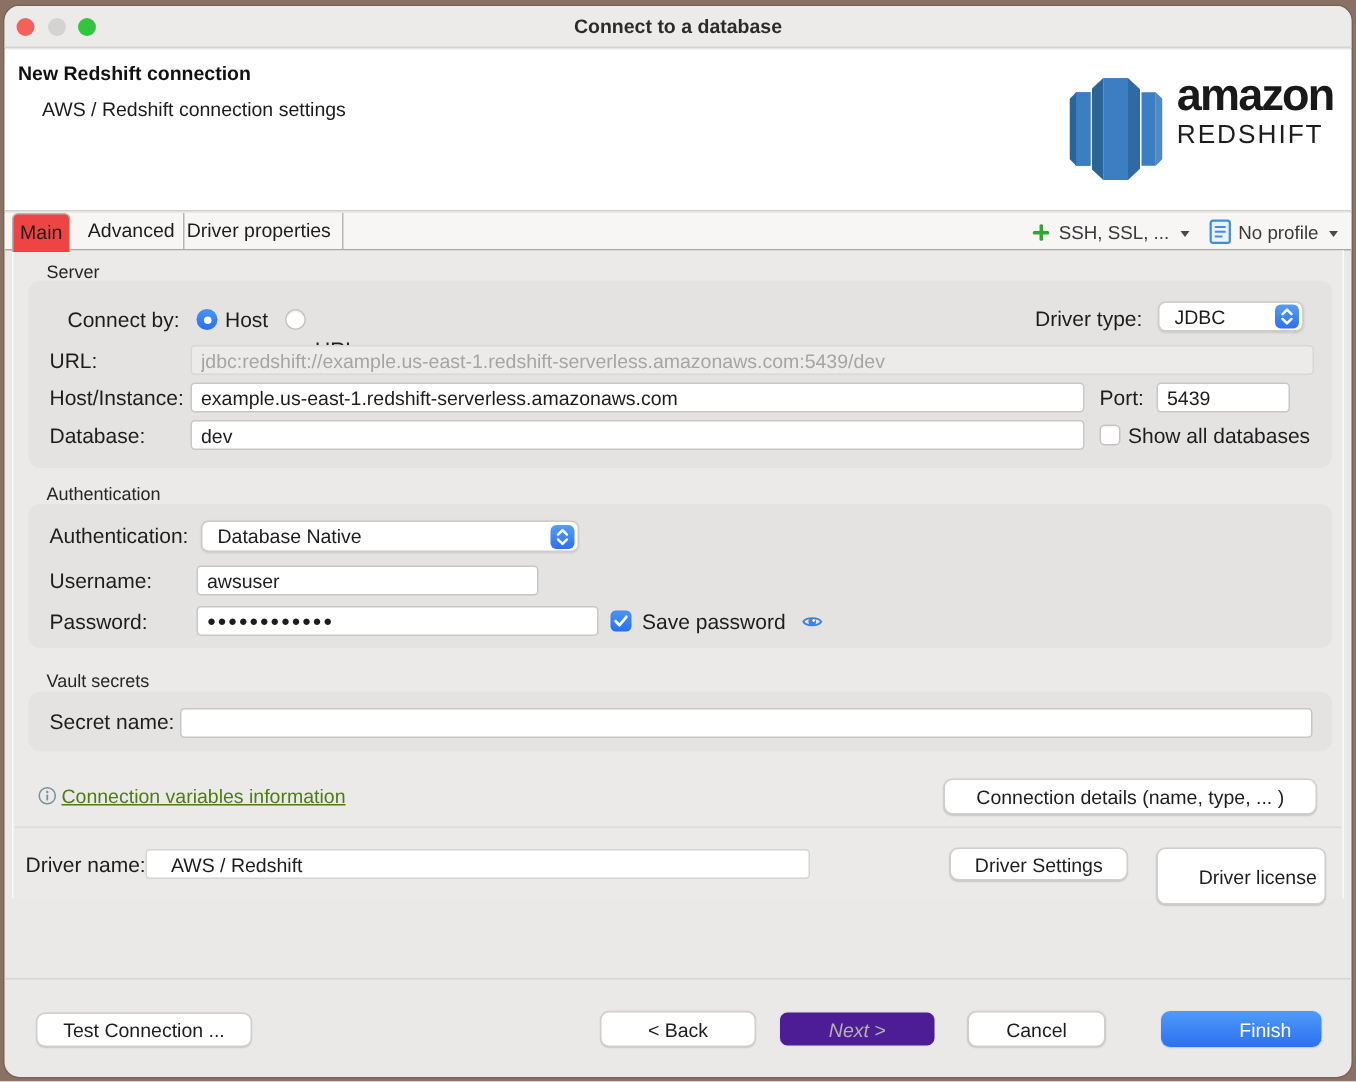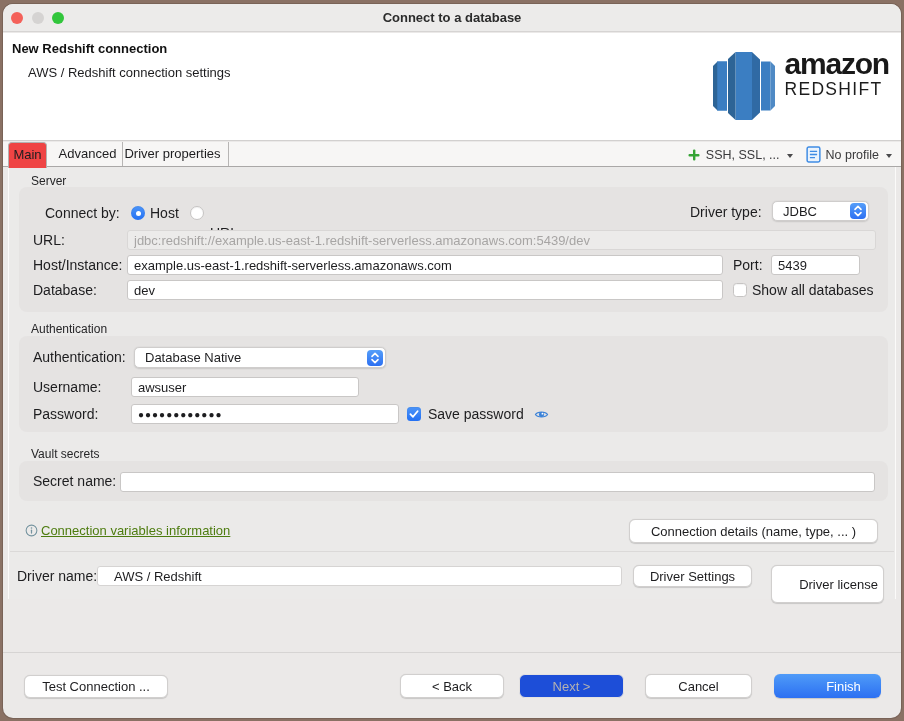--- a/index.html
+++ b/index.html
@@ -78,21 +78,21 @@
                      border-radius:50%; background:#fff; }
   .checkbox { position:absolute; width:14px; height:14px; border-radius:3.5px;
               background:#ffffff; border:1px solid #c6c4c3; box-shadow:inset 0 1px 1px rgba(0,0,0,.05); }
   .checkbox.on { background:linear-gradient(#4d95f8,#2370f3); border:none; }
 
   
   .link { position:absolute; font-size:13px; color:#4d7c0f; text-decoration:underline; cursor:pointer; }
   .btn { position:absolute; background:#ffffff; border:1px solid #d1cfce; border-radius:6px;
          font-family:inherit; font-size:13px; color:#1d1d1f; text-align:center;
          box-shadow:0 0.5px 1px rgba(0,0,0,.15); padding:0; }
-  .btn.disabled { background:#1d4ed8; color:#b4b2b1; border-color:#e4e2e1; box-shadow:none; }
+  .btn.disabled { background:#4c1d95; color:#b4b2b1; border-color:#e4e2e1; box-shadow:none;font-style:italic; }
   .btn.primary { background:linear-gradient(#4f9bf8,#2c70f2); color:#ffffff; border:none; }
   .sep { position:absolute; height:1px; background:#dbd9d8; }
 
   .ro-field { position:absolute; background:#ffffff; border:1px solid #d6d4d3; border-radius:3px;
               font-size:13px; color:#1d1d1f; padding:0 6px; display:flex; align-items:center; }
 
   .pw { font-size:10px; letter-spacing:1px; color:#1d1d1f; }
 
   .footer-sep { position:absolute; left:0; top:648px; width:898px; height:1px; background:#d6d4d3; }
 </style>
@@ -230,25 +230,25 @@
       <circle cx="8" cy="8" r="6.6" fill="none" stroke="#74939f" stroke-width="1.3"></circle>
       <circle cx="8" cy="4.9" r="1" fill="#74939f"></circle>
       <rect x="7.25" y="6.9" width="1.5" height="5" rx="0.7" fill="#74939f"></rect>
     </svg>
     <a class="link" style="left:38px; top:519px;">Connection variables information</a>
     <button class="btn" style="left:626px; top:515px; width:249px; height:24px;">Connection details (name, type, ... )</button>
 
     <div class="sep" style="left:7px; top:547px; width:884px;"></div>
 
     <div class="flabel" style="left:14px; top:562px;">Driver name:</div>
-    <div class="ro-field" style="left:94px; top:562px; width:525px; height:20px;padding-left:16px;">AWS / Redshift</div>
+    <div class="ro-field" style="left:94px; top:562px; width:443px; height:20px;padding-left:16px;">AWS / Redshift</div>
     <button class="btn" style="left:630px; top:561px; width:119px; height:22px;">Driver Settings</button>
     <button class="btn" style="left:768px; top:561px; width:113px; height:38px;padding-left:22px;">Driver license</button>
 
     <div class="footer-sep"></div>
     <button class="btn" style="left:21px; top:671px; width:144px; height:23px;">Test Connection ...</button>
     <button class="btn" style="left:397px; top:670px; width:104px; height:24px;">&lt; Back</button>
     <button class="btn disabled" style="left:516px; top:670px; width:105px; height:24px;">Next &gt;</button>
-    <button class="btn" style="left:642px; top:670px; width:107px; height:24px;">Cancel</button>
+    <button class="btn" style="left:642px; top:670px; width:92px; height:24px;">Cancel</button>
     <button class="btn primary" style="left:771px; top:670px; width:107px; height:24px;padding-left:32px;">Finish</button>
 
   </div>
 </div>
 
 </body></html>

